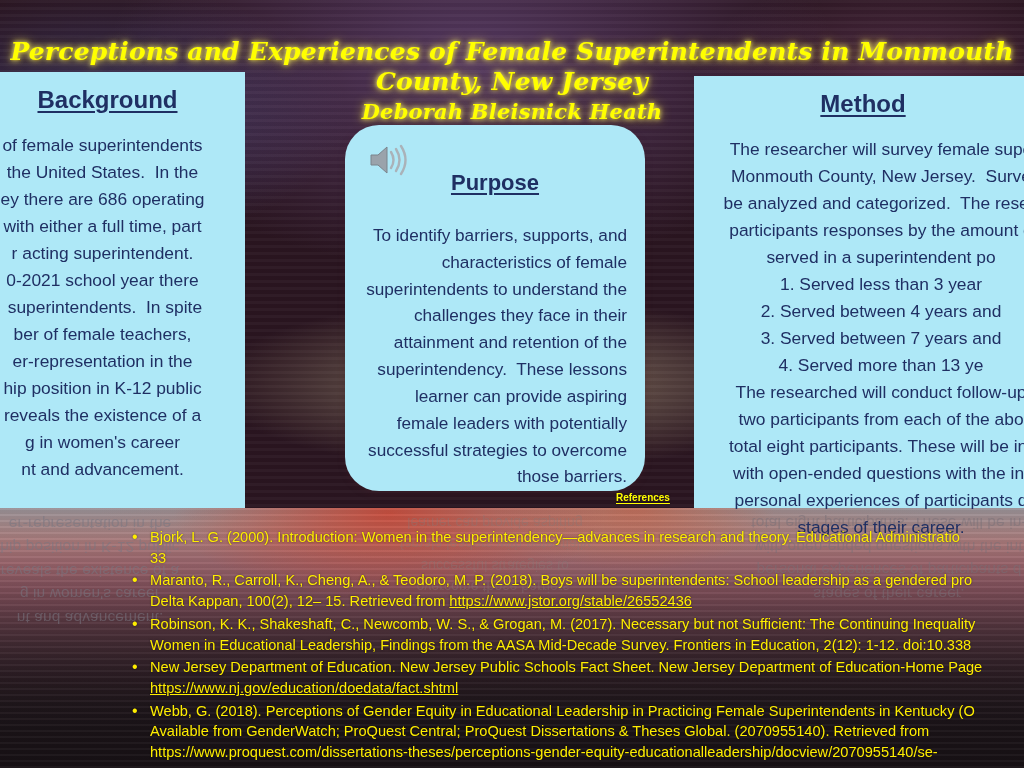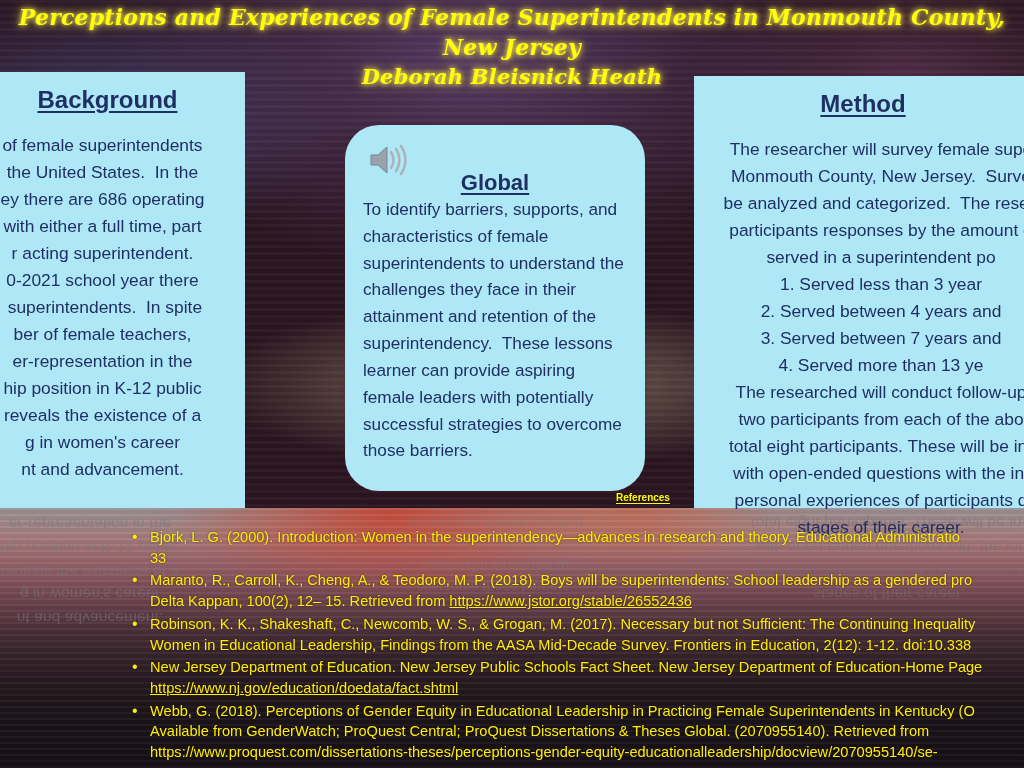--- a/index.html
+++ b/index.html
@@ -124,21 +124,21 @@
     font-family:"DejaVu Serif", serif;
     font-style:italic;
     font-weight:bold;
     color:#ffff00;
     text-shadow:
        0 0 5px rgba(255,255,120,0.95),
        0 0 11px rgba(255,230,60,0.75),
        1px 1px 1px rgba(90,50,0,0.55);
     letter-spacing:.2px;
   }
-  #title-main { font-size:22px; line-height:30px; }
+  #title-main { font-size:25px; line-height:30px;margin-top:35px; }
   #title-sub  { font-size:21px; line-height:30px; }
 
   
   .panel {
     position:absolute;
     background:#aee8f7;
     color:#1f2f63;
     z-index:5;
   }
   #panel-background { left:-42px; top:72px; width:287px; height:436px; padding:14px 10px 10px 12px; }
@@ -168,21 +168,21 @@
   }
   #speaker-icon {
     position:absolute; left:22px; top:18px; width:44px; height:34px;
   }
   #purpose-heading {
     text-align:center; font-size:22px; font-weight:bold; color:#1f2f63;
     text-decoration:underline; text-underline-offset:3px;
     margin-top:35px;
   }
   #purpose-body {
-    text-align:left; font-size:17.2px; line-height:1.56;
+    margin-top:26px; text-align:right; font-size:17.2px; line-height:1.56;
     color:#1f2f63; white-space:pre-wrap;
   }
 
   
   #references-heading {
     position:absolute; left:616px; top:492px; z-index:8;
     font-size:10px; font-weight:bold; color:#ffff00;
     text-decoration:underline; text-underline-offset:2px;
     text-shadow:0 0 2px rgba(0,0,0,.45);
   }
@@ -258,21 +258,21 @@
 
   <div id="purpose-box">
     <div id="speaker-icon">
       <svg viewBox="0 0 44 34" width="44" height="34" aria-hidden="true">
         <path d="M4 12 h7 L20 4 v26 L11 22 H4 Z" fill="#9aa3ab" stroke="#7b848c" stroke-width="1"></path>
         <path d="M24 9 q5 8 0 16" fill="none" stroke="#aab2b9" stroke-width="2.4" stroke-linecap="round"></path>
         <path d="M29 6 q7 11 0 22" fill="none" stroke="#aab2b9" stroke-width="2.4" stroke-linecap="round"></path>
         <path d="M34 3 q9 14 0 28" fill="none" stroke="#aab2b9" stroke-width="2.4" stroke-linecap="round"></path>
       </svg>
     </div>
-    <div id="purpose-heading">Global</div>
+    <div id="purpose-heading">Purpose</div>
     <div id="purpose-body">To identify barriers, supports, and characteristics of female superintendents to understand the challenges they face in their attainment and retention of the superintendency.  These lessons learner can provide aspiring female leaders with potentially successful strategies to overcome those barriers.</div>
   </div>
 
   <div class="panel" id="panel-method">
     <div class="panel-heading" id="head-method">Method</div>
     <div class="panel-body" id="body-method">The researcher will survey female supe
 Monmouth County, New Jersey.  Surve
 be analyzed and categorized.  The resea
 participants responses by the amount o
 served in a superintendent po

